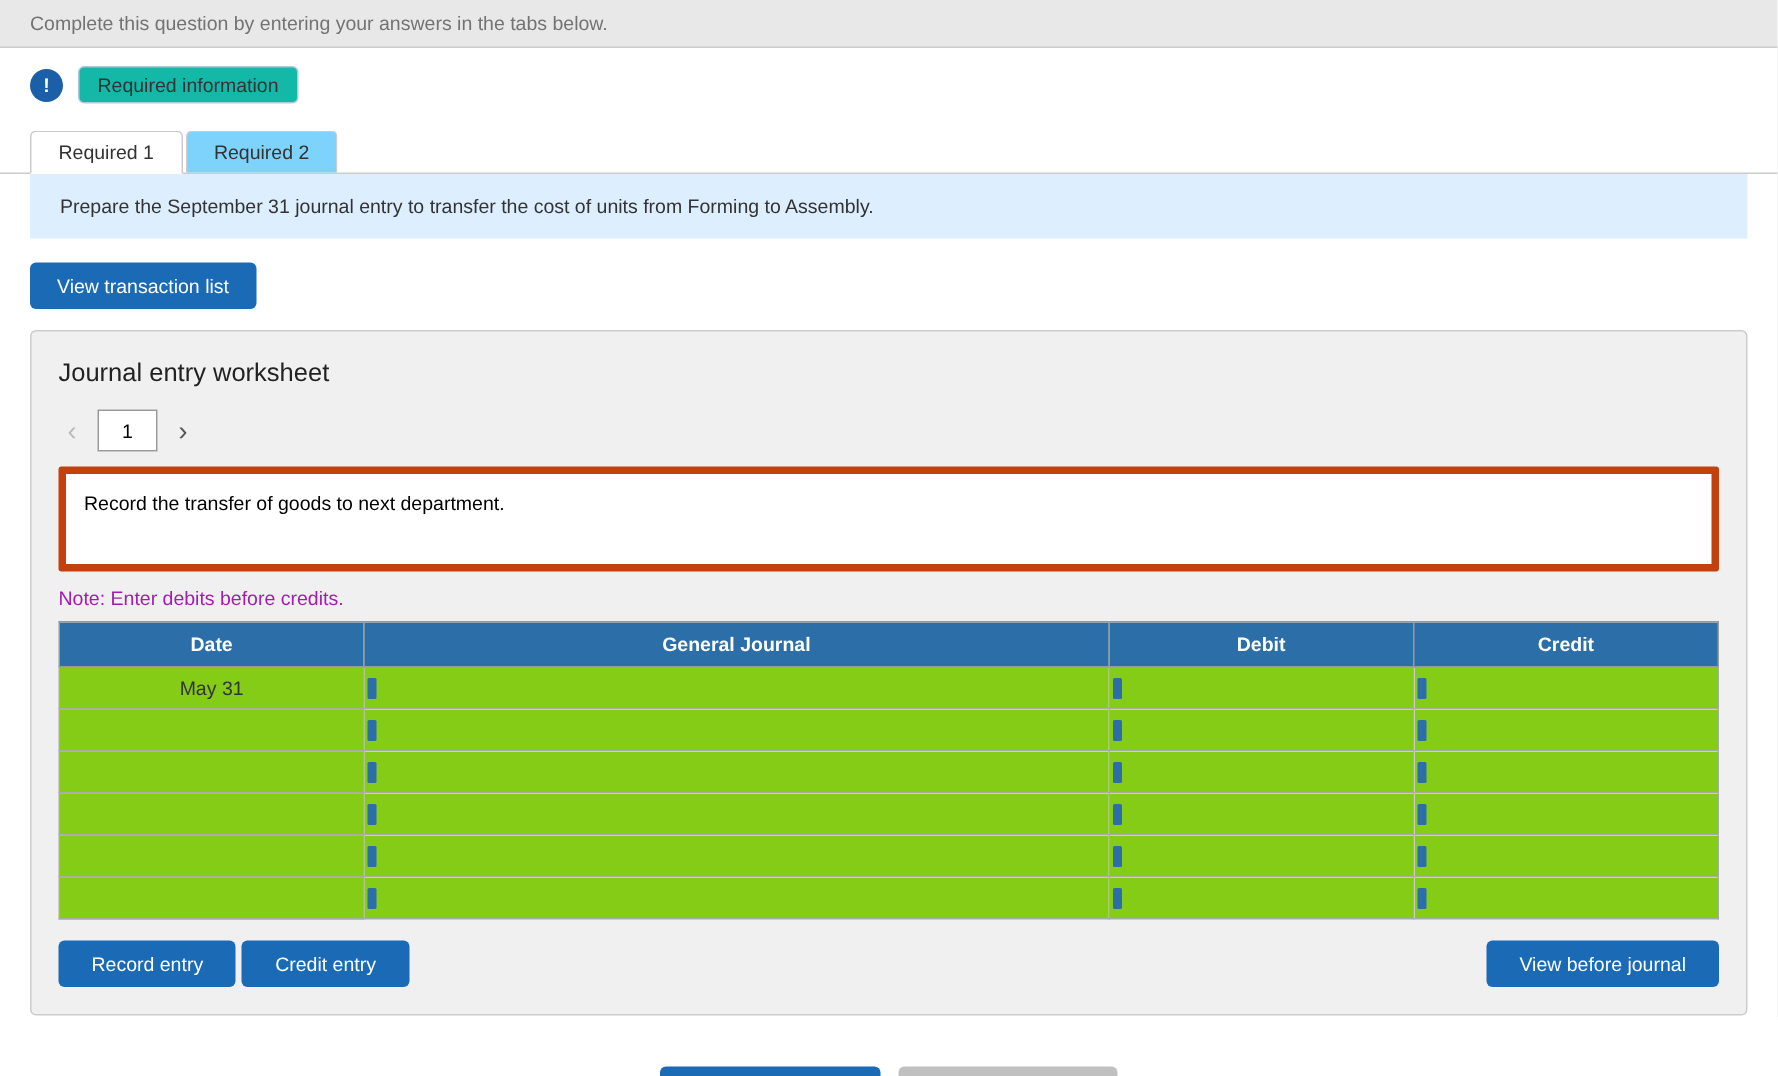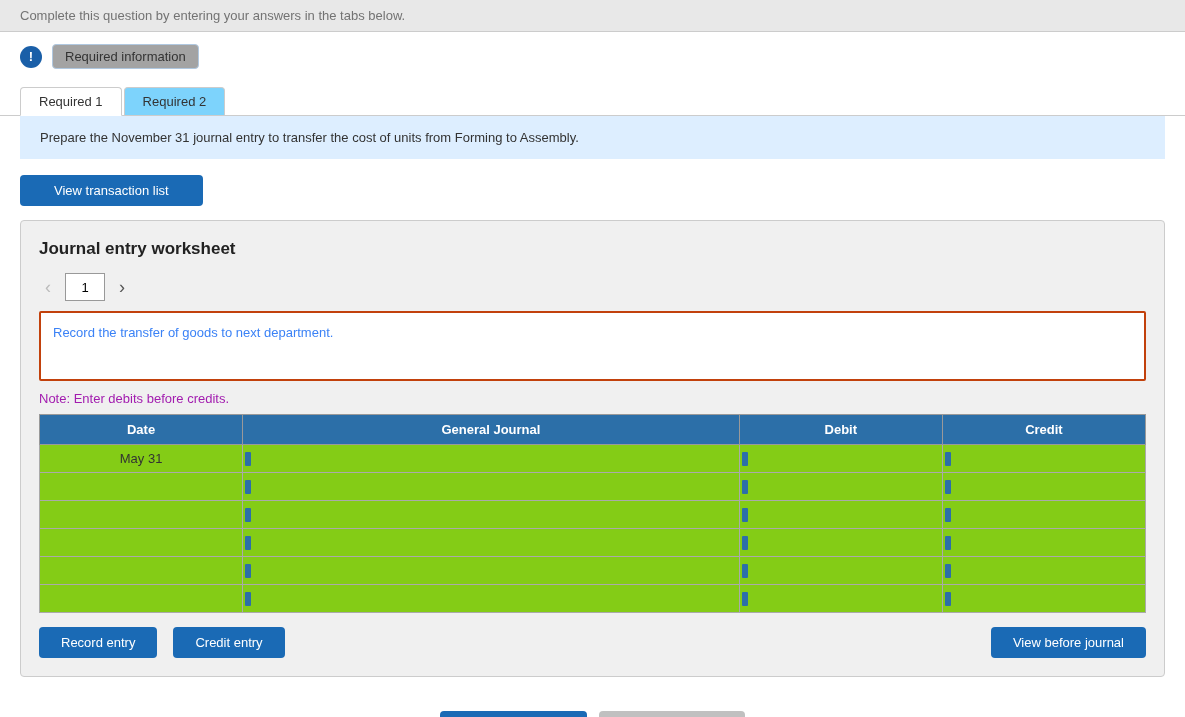--- a/index.html
+++ b/index.html
@@ -37,21 +37,21 @@
       border-radius: 50%;
       display: flex;
       align-items: center;
       justify-content: center;
       color: #fff;
       font-weight: bold;
       font-size: 13px;
       flex-shrink: 0;
     }
     .required-info-label {
-      background: #a3a3a3;
+      background: #14b8a6;
       border: 1px solid #b0c8e0;
       border-radius: 4px;
       padding: 4px 12px;
       font-size: 13px;
       color: #333;
     }
     .tabs-row {
       display: flex;
       padding: 10px 20px 0 20px;
       border-bottom: 1px solid #ccc;
@@ -83,37 +83,37 @@
       color: #333;
       margin-top: 0;
     }
     .content-area {
       padding: 0 20px 20px 20px;
     }
     .view-transaction-btn {
       background: #1a6ab5;
       color: #fff;
       border: none;
-      padding: 8px 34px;
+      padding: 8px 18px;
       border-radius: 4px;
       cursor: pointer;
       font-size: 13px;
       margin-bottom: 14px;
       margin-top: 4px;
     }
     .journal-worksheet {
       background: #f0f0f0;
       border: 1px solid #ccc;
       border-radius: 4px;
       padding: 18px 18px 18px 18px;
       margin: 0;
     }
     .worksheet-title {
       font-size: 17px;
-      font-weight: bold;
+      font-weight: normal;
       color: #222;
       margin-bottom: 14px;
     }
     .nav-row {
       display: flex;
       align-items: center;
       margin-bottom: 10px;
       gap: 8px;
     }
     .nav-arrow {
@@ -131,25 +131,25 @@
     .nav-number {
       border: 1px solid #999;
       background: #fff;
       width: 40px;
       height: 28px;
       text-align: center;
       font-size: 13px;
     }
     .description-box {
       background: #fff;
-      border: 2px solid #c2410c;
+      border: 5px solid #c2410c;
       border-radius: 2px;
       padding: 12px;
       font-size: 13px;
-      color: #3b82f6;
+      color: #000000;
       min-height: 70px;
       margin-bottom: 10px;
     }
     .note-text {
       color: #a21caf;
       font-size: 13px;
       margin-bottom: 8px;
     }
     .journal-table {
       width: 100%;
@@ -207,21 +207,21 @@
       left: 2px;
       top: 50%;
       transform: translateY(-50%);
       width: 6px;
       height: 14px;
       background: #2c6fa8;
       border-radius: 1px;
     }
     .buttons-row {
       display: flex;
-      gap: 16px;
+      gap: 4px;
       align-items: flex-start;
     }
     .btn-blue {
       background: #1a6ab5;
       color: #fff;
       border: none;
       padding: 8px 22px;
       border-radius: 4px;
       cursor: pointer;
       font-size: 13px;
@@ -272,21 +272,21 @@
 
   <div class="tabs-row">
     <div class="tab active">
       <span>Required 1</span>
     </div>
     <div class="tab">
       <span>Required 2</span>
     </div>
   </div>
 
-  <div class="instruction-box">Prepare the November 31 journal entry to transfer the cost of units from Forming to Assembly.</div>
+  <div class="instruction-box">Prepare the September 31 journal entry to transfer the cost of units from Forming to Assembly.</div>
 
   <div class="content-area">
 
     
     <button class="view-transaction-btn">View transaction list</button>
 
     
     <div class="journal-worksheet">
 
       <div class="worksheet-title">Journal entry worksheet</div>

